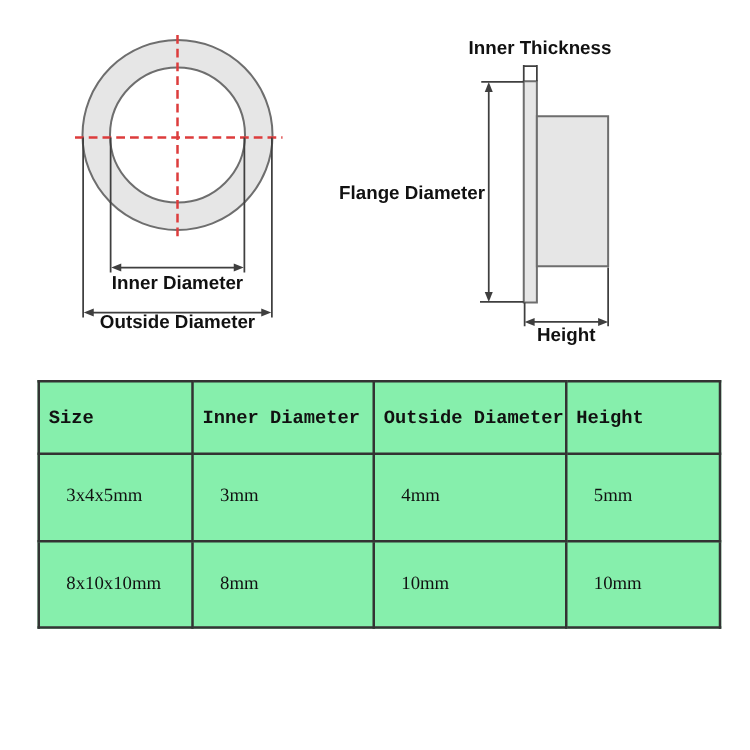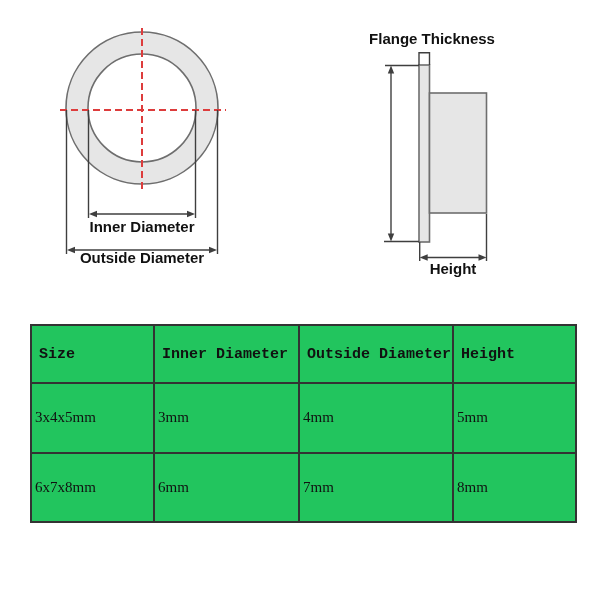--- a/index.html
+++ b/index.html
@@ -18,48 +18,48 @@
     font-size: 15px;
     color: #111111;
     white-space: nowrap;
     line-height: 1.1;
   }
   .center-x { transform: translateX(-50%); }
   .right-anchor { transform: translateX(-100%); }
   table.spec {
     position: absolute;
     left: 30px;
-    top: 324px;
+    top: 304px;
     width: 545px;
     height: 199px;
     border-collapse: collapse;
     table-layout: fixed;
     color: #111111;
-    background: #22c55e;
+    background: #86efac;
   }
   .spec th, .spec td {
     border: 2px solid #333333;
     overflow: hidden;
     white-space: nowrap;
   }
   .spec th {
     font-family: "Liberation Mono", monospace;
     font-weight: bold;
     font-size: 15px;
     text-align: left;
     vertical-align: middle;
     padding-left: 7px;
     height: 58px;
   }
   .spec td {
     font-family: "Liberation Serif", serif;
     font-size: 15px;
     text-align: left;
     vertical-align: middle;
-    padding-left: 3px;
+    padding-left: 21px;
     height: 23px;
   }
 </style>
 </head>
 <body>
 
 <div class="screen">
 
   <svg class="canvas" viewBox="0 0 600 600">
 
@@ -112,22 +112,23 @@
       <line x1="425" y1="257.5" x2="481" y2="257.5"></line>
       <polygon points="419.7,257.5 427.7,254.3 427.7,260.7" stroke="none"></polygon>
       <polygon points="486.5,257.5 478.5,254.3 478.5,260.7" stroke="none"></polygon>
     </g>
   </svg>
 
   <div class="dim-label center-x" style="left:142px; top:219px;">Inner Diameter</div>
 
   <div class="dim-label center-x" style="left:142px; top:250px;">Outside Diameter</div>
 
-  <div class="dim-label center-x" style="left:432px; top:31px;">Flange Thickness</div>
+  <div class="dim-label center-x" style="left:432px; top:31px;">Inner Thickness</div>
 
+  <div class="dim-label right-anchor" style="left:388px; top:147px;">Flange Diameter</div>
 
   <div class="dim-label center-x" style="left:453px; top:261px;">Height</div>
 
   <table class="spec">
     <colgroup>
       <col style="width:123px">
         <col style="width:145px">
         <col style="width:154px">
         <col style="width:123px">
     </colgroup>
@@ -140,21 +141,21 @@
       </tr>
     </thead>
     <tbody>
       <tr>
         <td>3x4x5mm</td>
         <td>3mm</td>
         <td>4mm</td>
         <td>5mm</td>
       </tr>
       <tr>
-        <td>6x7x8mm</td>
-        <td>6mm</td>
-        <td>7mm</td>
+        <td>8x10x10mm</td>
         <td>8mm</td>
+        <td>10mm</td>
+        <td>10mm</td>
       </tr>
     </tbody>
   </table>
 
 </div>
 
 </body></html>

